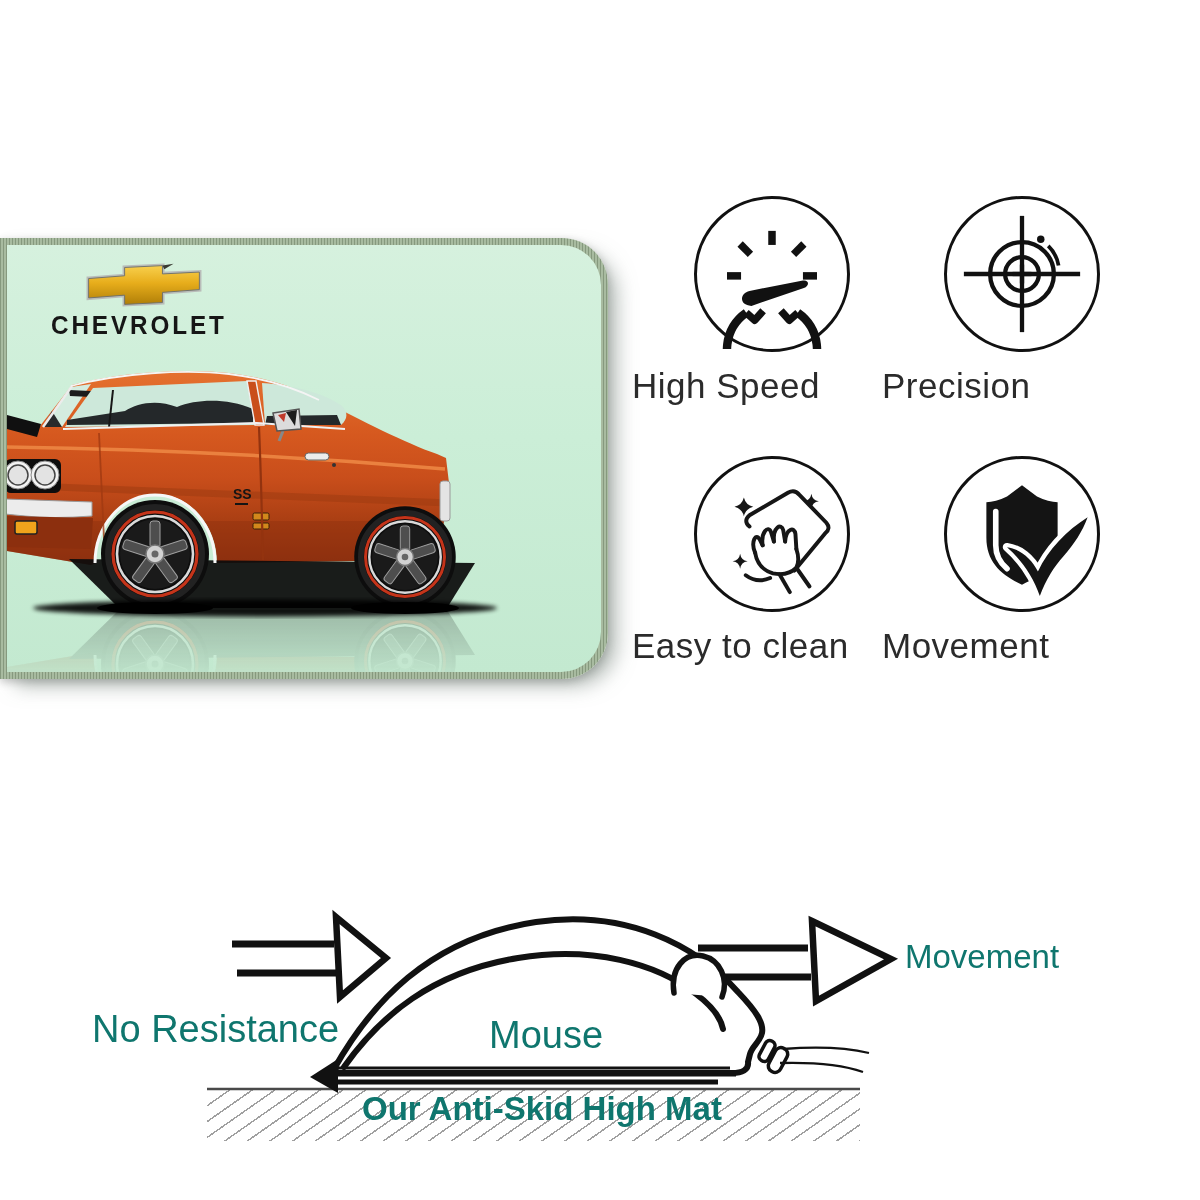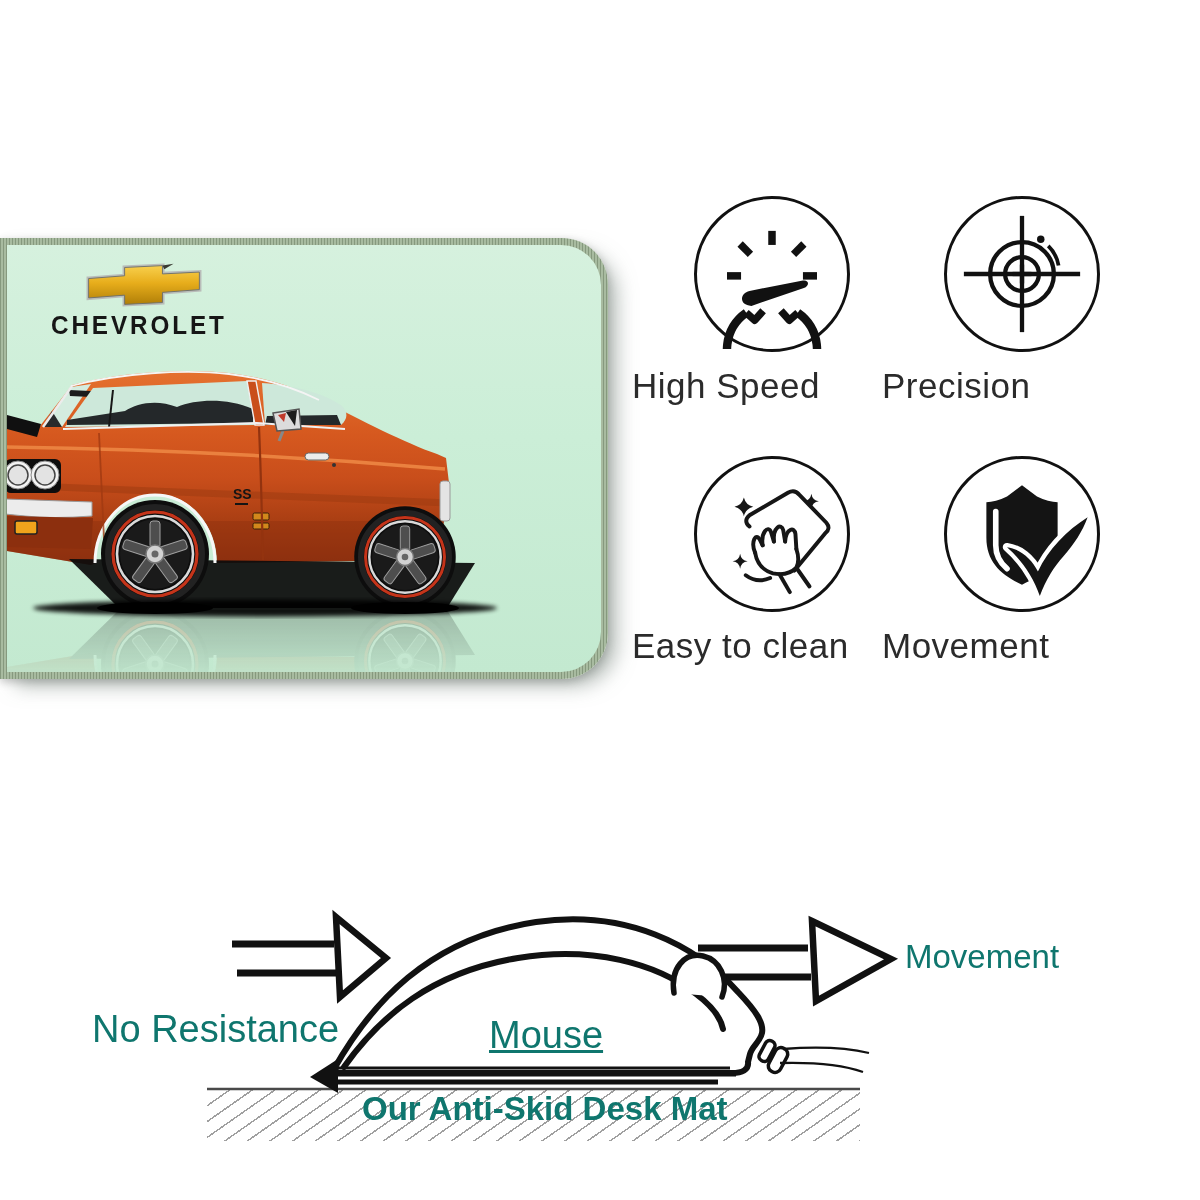--- a/index.html
+++ b/index.html
@@ -25,21 +25,21 @@
   .tile .ring svg{width:150px;height:150px;}
   .tile .cap{margin-top:14px;font-size:35px;font-weight:300;color:#2b2b2b;letter-spacing:.5px;}
 
   
   .diagram-svg{position:absolute;left:80px;top:900px;width:1020px;height:250px;}
   .hatch{position:absolute;left:207px;top:1089px;width:653px;height:52px;
        background:repeating-linear-gradient(145deg,#8f8f8f 0 1.5px,transparent 1.5px 13px);
        opacity:.85;}
   .dtext{position:absolute;color:#0f766e;white-space:nowrap;}
   .t-nores{left:92px;top:1008px;font-size:38px;font-weight:400;}
-  .t-mouse{left:489px;top:1014px;font-size:38px;font-weight:500;text-decoration:underline;}
+  .t-mouse{left:489px;top:1014px;font-size:38px;font-weight:500;}
   .t-move{left:905px;top:938px;font-size:33px;font-weight:500;}
   .t-cap{left:362px;top:1090px;font-size:33px;font-weight:700;}
 </style>
 </head>
 <body>
 
 <div id="stage">
 
   <div class="mat">
     <div class="mat-inner">
@@ -291,15 +291,15 @@
         <rect x="-6.5" y="-13" width="13" height="26" rx="6" transform="translate(698,160) rotate(28)" fill="#fff" stroke="#111" stroke-width="3.5"></rect>
         <path d="M703,149 C740,146 768,148 789,153" fill="none" stroke="#111" stroke-width="2.3"></path>
         <path d="M700,163 C738,162 766,166 783,172" fill="none" stroke="#111" stroke-width="2.3"></path>
       </g>
     </g>
   </svg>
 
   <div class="dtext t-nores">No Resistance</div>
   <div class="dtext t-mouse">Mouse</div>
   <div class="dtext t-move">Movement</div>
-  <div class="dtext t-cap">Our Anti-Skid Desk Mat</div>
+  <div class="dtext t-cap">Our Anti-Skid High Mat</div>
 
 </div>
 
 </body></html>

